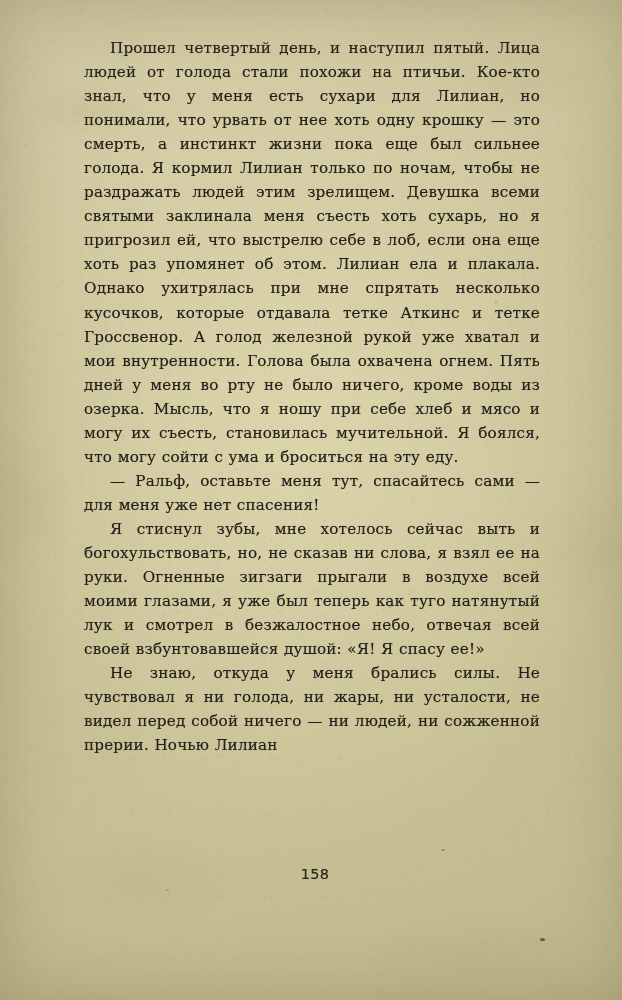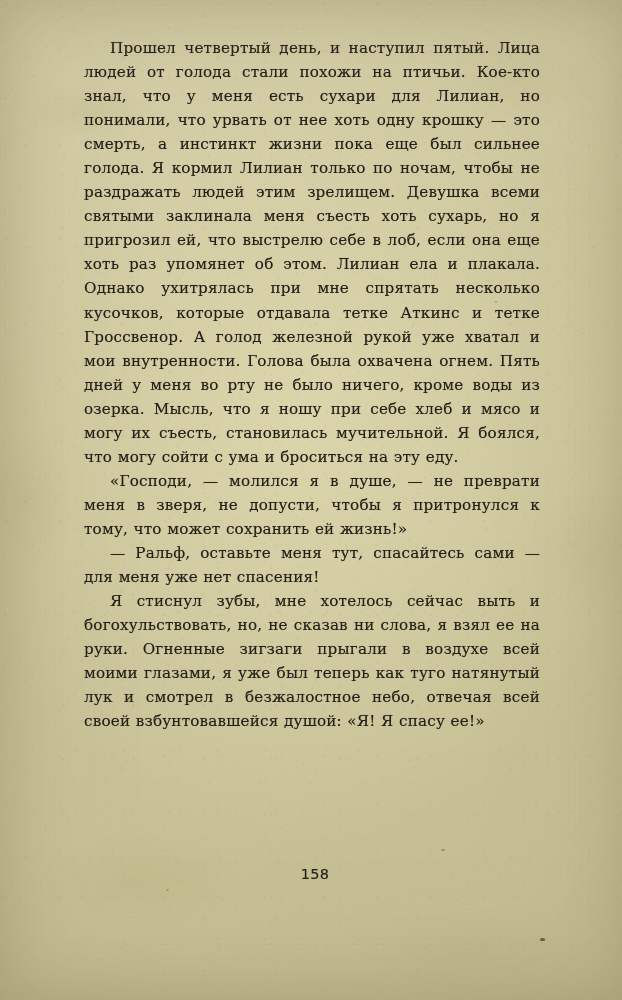--- a/index.html
+++ b/index.html
@@ -110,23 +110,23 @@
 </head>
 <body>
 
 <div class="page">
 
   <div class="mottle"></div>
   <div class="grain"></div>
 
   <div class="textblock">
     <p class="para">Прошел четвертый день, и наступил пятый. Лица людей от голода стали похожи на птичьи. Кое-кто знал, что у меня есть сухари для Лилиан, но понимали, что урвать от нее хоть одну крошку — это смерть, а инстинкт жизни пока еще был сильнее голода. Я кормил Лилиан только по ночам, чтобы не раздражать людей этим зрелищем. Девушка всеми святыми заклинала меня съесть хоть сухарь, но я пригрозил ей, что выстрелю себе в лоб, если она еще хоть раз упомянет об этом. Лилиан ела и плакала. Однако ухитрялась при мне спрятать несколько кусочков, которые отдавала тетке Аткинс и тетке Гроссвенор. А голод железной рукой уже хватал и мои внутренности. Голова была охвачена огнем. Пять дней у меня во рту не было ничего, кроме воды из озерка. Мысль, что я ношу при себе хлеб и мясо и могу их съесть, становилась мучительной. Я боялся, что могу сойти с ума и броситься на эту еду.</p>
-    <p class="para">«Господи, — молился я в душе, — не преврати меня в зверя, не допусти, чтобы я притронулся к тому, что может сохранить ей жизнь!»</p>
     <p class="para">— Ральф, оставьте меня тут, спасайтесь сами — для меня уже нет спасения!</p>
     <p class="para">Я стиснул зубы, мне хотелось сейчас выть и богохульствовать, но, не сказав ни слова, я взял ее на руки. Огненные зигзаги прыгали в воздухе всей моими глазами, я уже был теперь как туго натянутый лук и смотрел в безжалостное небо, отвечая всей своей взбунтовавшейся душой: «Я! Я спасу ее!»</p>
+    <p class="para">Не знаю, откуда у меня брались силы. Не чувствовал я ни голода, ни жары, ни усталости, не видел перед собой ничего — ни людей, ни сожженной прерии. Ночью Лилиан</p>
   </div>
 
   <div class="folio">158</div>
 
   <div class="speck s1"></div>
   <div class="speck s2"></div>
   <div class="speck s3"></div>
   <div class="speck s4"></div>
   <div class="speck s5"></div>
 

